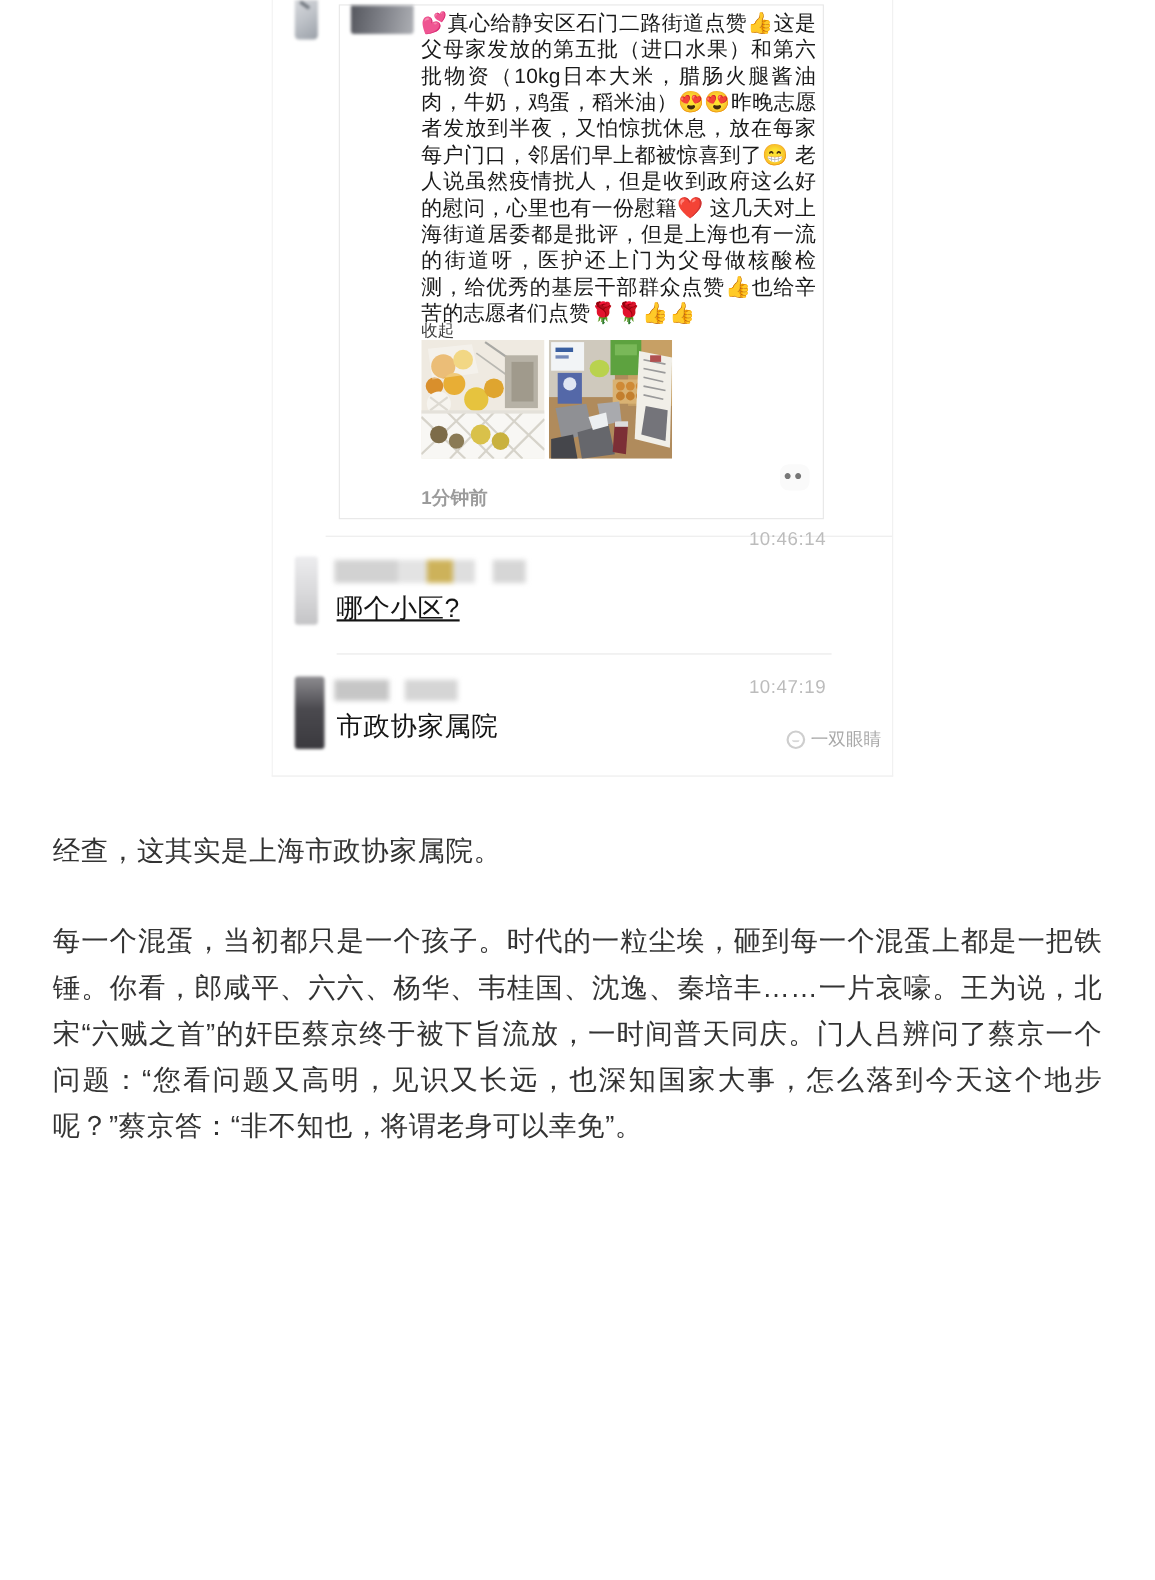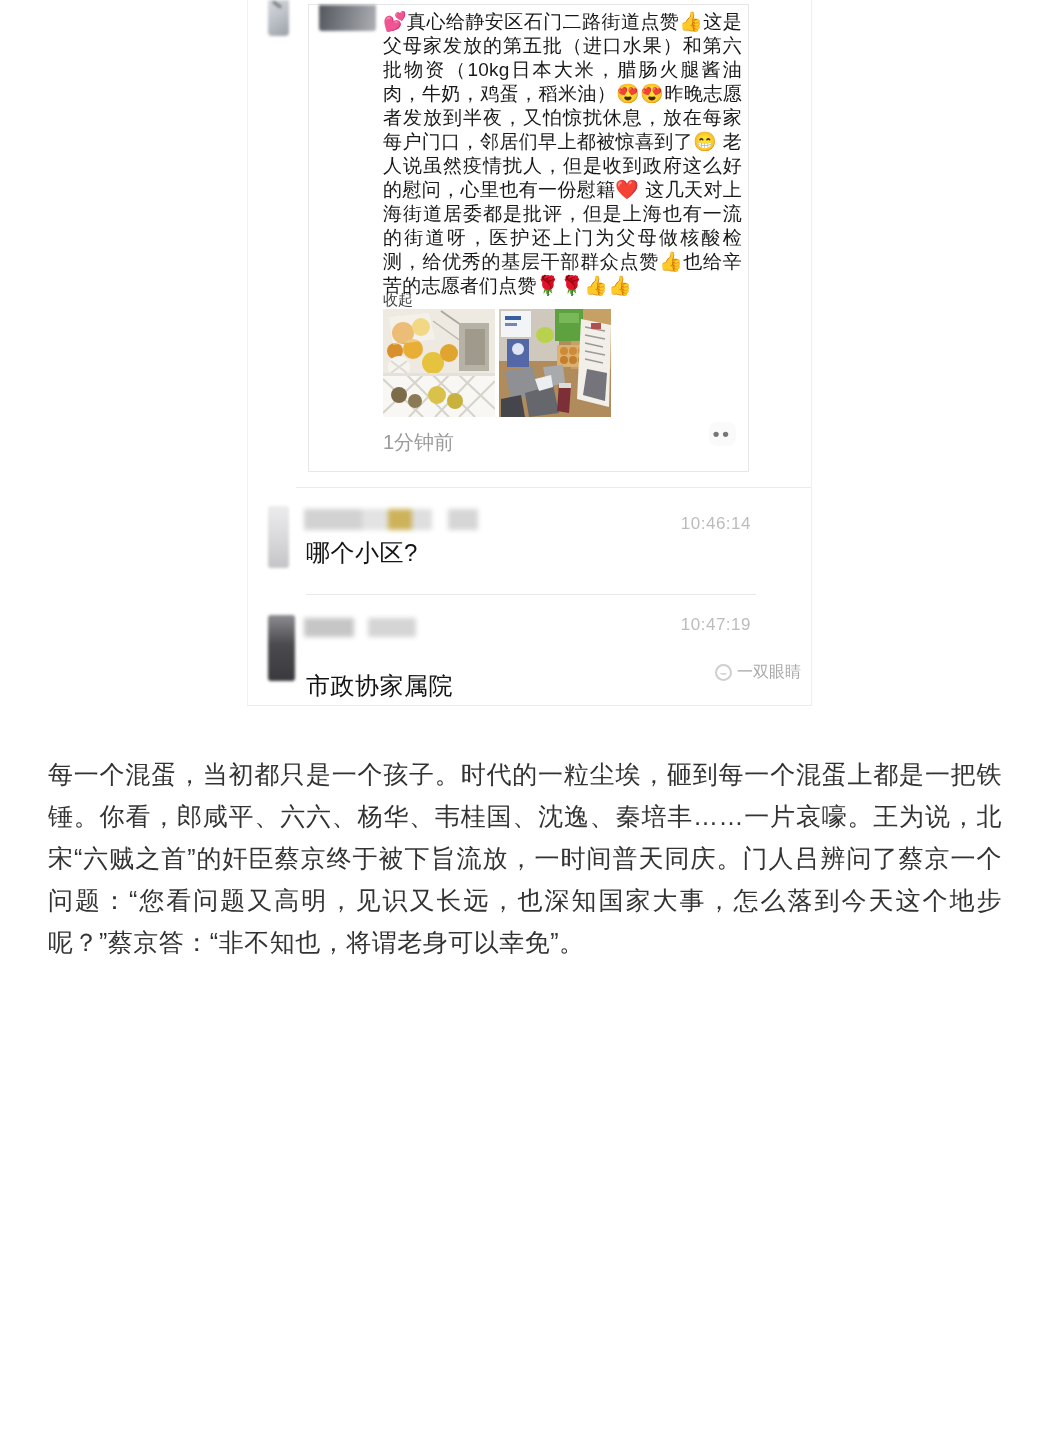--- a/index.html
+++ b/index.html
@@ -35,45 +35,45 @@
   .card-text{
     position:absolute;left:74px;top:5px;width:359px;
     font-size:19px;line-height:24px;color:#191919;
     text-align:justify;word-break:break-all;letter-spacing:0.2px;
   }
   .collapse{
     position:absolute;left:74px;top:276px;font-size:15px;color:#404040;margin-top:10px;
   }
   .photos{position:absolute;left:74px;top:304px;display:flex;gap:4px;}
   .photos svg{display:block;}
-  .card-time{position:absolute;left:74px;top:424px;font-size:20px;color:#9b9b9b;}
+  .card-time{position:absolute;left:74px;top:436px;font-size:17px;color:#9b9b9b;font-weight:bold;}
   .card-more{
     position:absolute;right:12px;top:417px;font-size:19px;font-weight:bold;color:#777;
     letter-spacing:3px;background:#fafafa;border-radius:8px;padding:0 4px;line-height:24px;
   }
   .shot-sep{position:absolute;left:48px;right:0;top:487px;height:1px;background:#ebebeb;}
 
   .msg-av1{
     position:absolute;left:20px;top:506px;width:21px;height:62px;border-radius:3px;
     background:linear-gradient(180deg,#ececee 0%,#d8d8da 55%,#c4c4c6 100%);
   }
   .msg-av2{
     position:absolute;left:20px;top:615px;width:27px;height:66px;border-radius:3px;
     background:linear-gradient(180deg,#8d8c90 0%,#4a494e 45%,#3a393e 100%);
   }
   .name-blur{position:absolute;display:flex;filter:blur(2.5px);}
   .name-blur1{left:56px;top:509px;height:21px;}
   .name-blur2{left:56px;top:618px;height:19px;}
   .seg{height:100%;}
   .msg-time{position:absolute;right:60px;font-size:17px;color:#bcbcbc;letter-spacing:0.5px;}
-  .msg-time1{top:514px;}
+  .msg-time1{top:480px;}
   .msg-time2{top:615px;}
   .msg-text{position:absolute;left:58px;font-size:24px;color:#141414;letter-spacing:0.5px;}
-  .msg-text1{top:537px;}
-  .msg-text2{top:644px;margin-top:26px;}
+  .msg-text1{top:537px;text-decoration:underline;}
+  .msg-text2{top:644px;}
   .divider{position:absolute;left:58px;top:594px;width:450px;height:1px;background:#e8e8e8;}
 
   .watermark{
     position:absolute;right:10px;top:662px;display:flex;align-items:center;gap:5px;
     color:#a8a8a8;font-size:16px;
   }
   .wm-icon{
     width:17px;height:17px;border:2px solid #c2c2c2;border-radius:50%;
     box-sizing:border-box;position:relative;opacity:.8;
   }
@@ -196,16 +196,17 @@
     <div class="msg-time msg-time2">10:47:19</div>
     <div class="msg-text msg-text2">市政协家属院</div>
 
     <div class="watermark">
       <span class="wm-icon"></span>
       <span>一双眼睛</span>
     </div>
   </div>
 
   <div class="article">
+    <p>经查，这其实是上海市政协家属院。</p>
     <p>每一个混蛋，当初都只是一个孩子。时代的一粒尘埃，砸到每一个混蛋上都是一把铁锤。你看，郎咸平、六六、杨华、韦桂国、沈逸、秦培丰……一片哀嚎。王为说，北宋“六贼之首”的奸臣蔡京终于被下旨流放，一时间普天同庆。门人吕辨问了蔡京一个问题：“您看问题又高明，见识又长远，也深知国家大事，怎么落到今天这个地步呢？”蔡京答：“非不知也，将谓老身可以幸免”。</p>
   </div>
 
 </div>
 
 </body></html>

